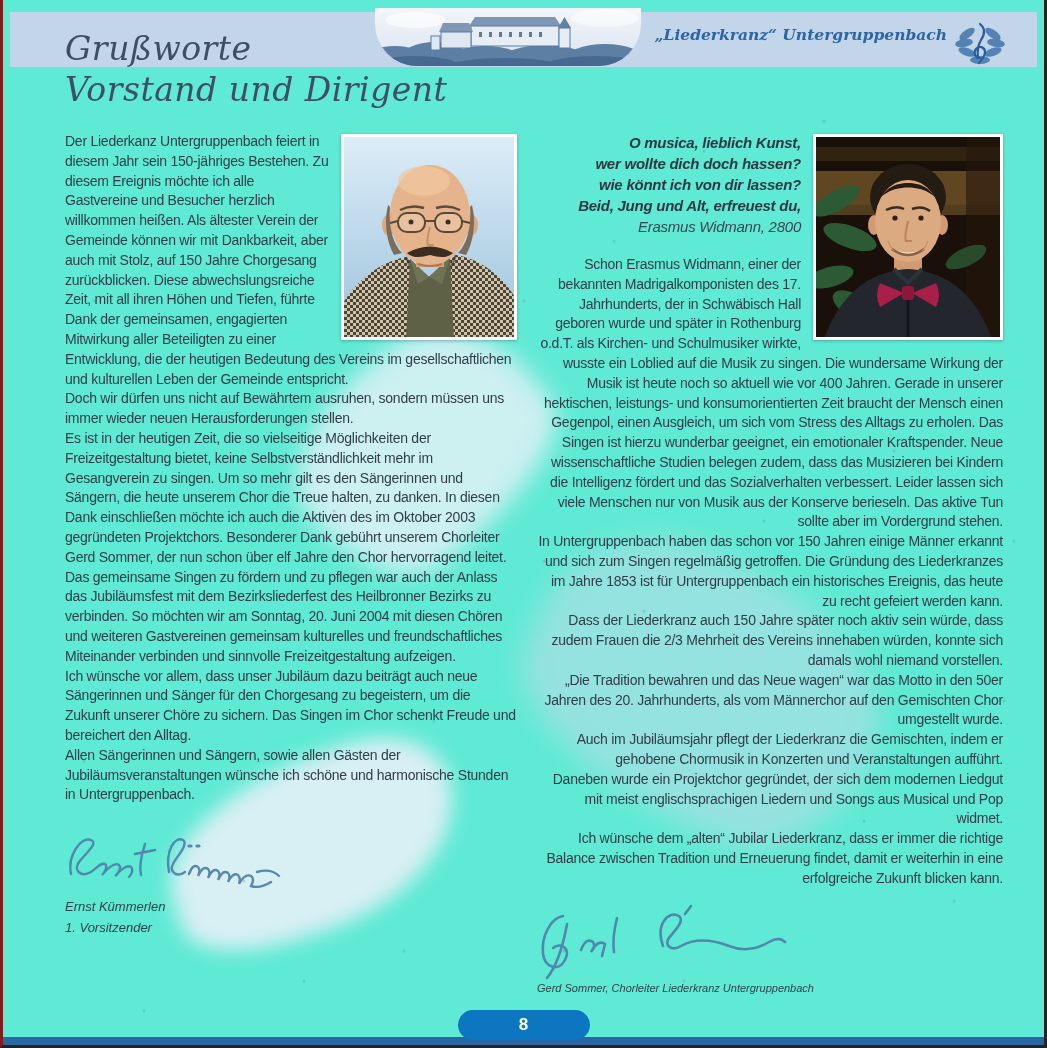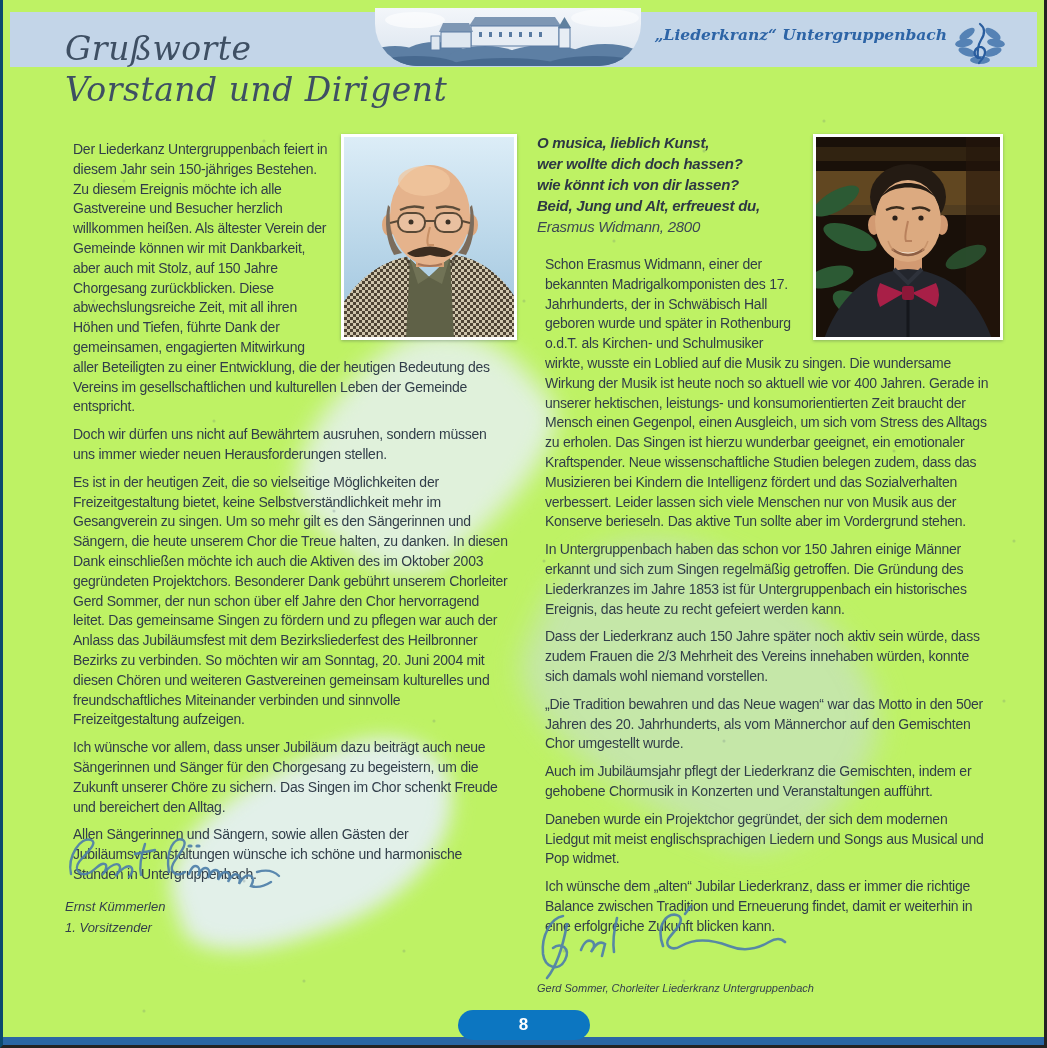--- a/index.html
+++ b/index.html
@@ -1,23 +1,23 @@
 <!DOCTYPE html>
 <html><head>
 <meta charset="utf-8">
 <style>
   html,body{margin:0;padding:0;background:#8a8a8a;}
   .page{
     position:relative;
     width:1047px;height:1048px;
     margin:0 auto;
-    background:#bef264;
+    background:#5eead4;
     overflow:hidden;
     box-sizing:border-box;
-    border-left:3px solid #0c4a6e;
+    border-left:3px solid #7f1d1d;
     border-right:3px solid #232323;
     border-bottom:3px solid #232323;
     font-family:"Liberation Sans","DejaVu Sans",sans-serif;
     color:#313d49;
   }
   
   .header-band{
     position:absolute;left:7px;right:7px;top:12px;height:55px;
     background:#c3d5e8;
   }
@@ -60,23 +60,23 @@
       930px 200px 0 .5px rgba(85,102,122,.25),980px 330px 0 .5px rgba(85,102,122,.2),
       890px 450px 0 .5px rgba(85,102,122,.22),760px 520px 0 .5px rgba(85,102,122,.2),
       640px 610px 0 .5px rgba(85,102,122,.25),720px 740px 0 .5px rgba(85,102,122,.2),
       860px 820px 0 .5px rgba(85,102,122,.22),950px 900px 0 .5px rgba(85,102,122,.2),
       1000px 700px 0 .5px rgba(85,102,122,.2),560px 950px 0 .5px rgba(85,102,122,.22),
       300px 980px 0 .5px rgba(85,102,122,.2),140px 1010px 0 .5px rgba(85,102,122,.2),
       680px 980px 0 .5px rgba(85,102,122,.22),1010px 540px 0 .5px rgba(85,102,122,.2),
       430px 720px 0 .5px rgba(85,102,122,.2),540px 560px 0 .5px rgba(85,102,122,.22);}
   
   .col{position:absolute;z-index:2;font-size:14px;line-height:19.8px;letter-spacing:-.25px;}
-  .col p{margin:8px;}
+  .col p{margin:0;}
   .col-left{left:62px;top:132px;width:452px;}
-  .col-right{left:534px;top:132px;width:466px;}
+  .col-right{left:534px;top:132px;width:466px;text-align:right;}
   .photo-frame{
     float:right;margin:2px 0 8px 12px;
     border:3px solid #ffffff;box-shadow:0 1px 3px rgba(40,60,80,.35);
     background:#ccc;line-height:0;
   }
   .photo-left{width:170px;height:200px;}
   .photo-right{width:184px;height:200px;}
   .quote{font-style:italic;font-weight:bold;font-size:15px;line-height:21px;
          color:#2e3844;margin:0 0 18px 0;}
   .quote-attr{font-weight:normal;color:#3c4754;}

